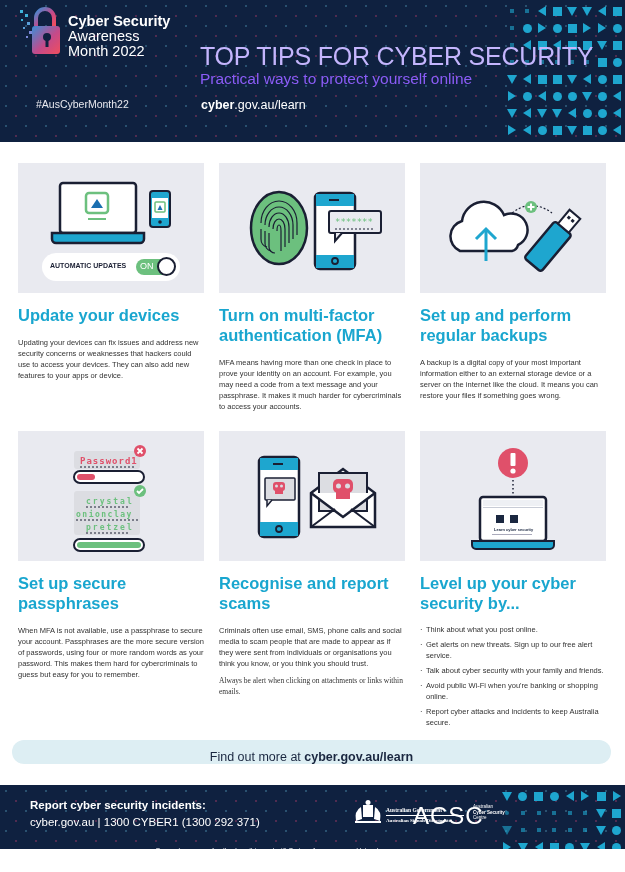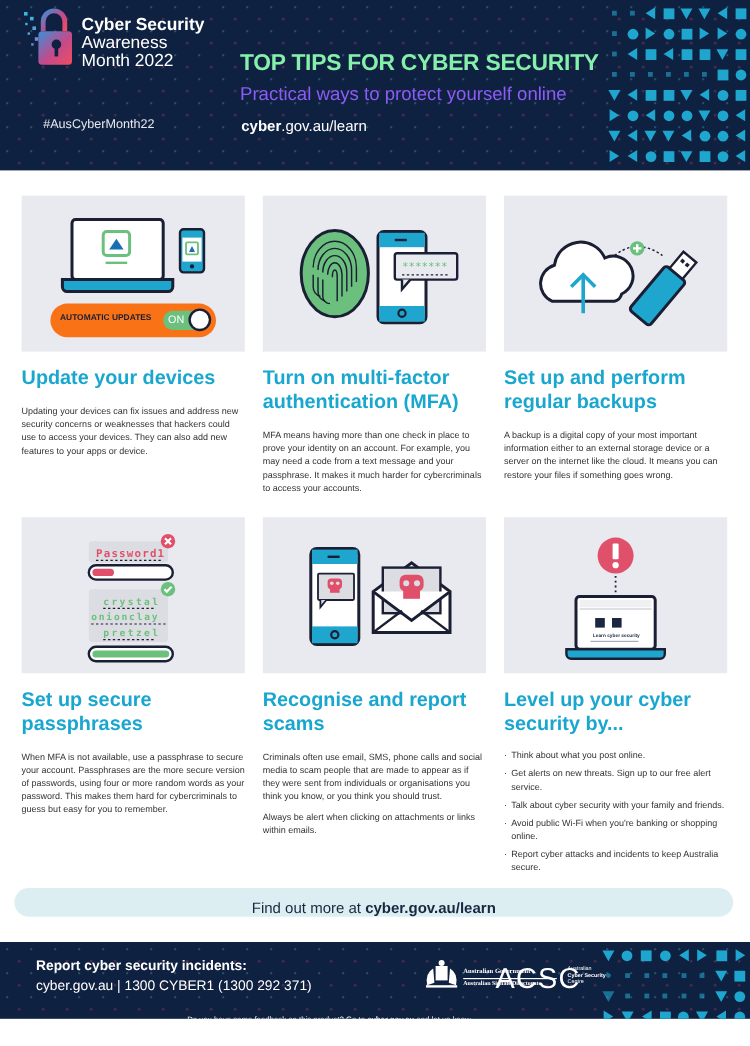--- a/index.html
+++ b/index.html
@@ -15,43 +15,43 @@
   .shapes i.c { border-radius: 50%; }
   .shapes i.t { width: 0; height: 0; background: none; border-left: 5px solid transparent; border-right: 5px solid transparent; border-top: 9px solid #1ea6cf; }
   .shapes i.l { width: 0; height: 0; background: none; border-top: 5px solid transparent; border-bottom: 5px solid transparent; border-right: 8px solid #1ea6cf; }
   .shapes i.r { width: 0; height: 0; background: none; border-top: 5px solid transparent; border-bottom: 5px solid transparent; border-left: 8px solid #1ea6cf; }
   .shapes i.s { width: 4px; height: 4px; opacity: .6; }
 
   .logo-lock { position: absolute; left: 18px; top: 6px; width: 44px; height: 52px; }
   .logo-text { position: absolute; left: 68px; top: 14px; color: #fff; font-size: 14.5px; line-height: 15px; }
   .logo-text b { display: block; font-weight: bold; }
   .hashtag { position: absolute; left: 36px; top: 98px; color: #e8e8ee; font-size: 10.5px; }
-  .main-title { position: absolute; left: 200px; top: 42px; color: #86efac; font-size: 19px; font-weight: bold; letter-spacing: -0.2px; }
+  .main-title { position: absolute; left: 200px; top: 42px; color: #c4b5fd; font-size: 25px; font-weight: normal; letter-spacing: -0.2px; }
   .subtitle { position: absolute; left: 200px; top: 70px; color: #8b5cf6; font-size: 15.5px; }
   .url { position: absolute; left: 201px; top: 98px; color: #ffffff; font-size: 12.5px; }
   .url b { font-weight: bold; }
 
   
   .card { position: absolute; width: 186px; }
   .card .img { width: 186px; height: 130px; background: #e9eaf0; position: relative; overflow: hidden; }
   .card h2 { color: #19a6cf; font-size: 16.5px; font-weight: bold; line-height: 20px; margin-top: 12px; }
   .card p { font-size: 7.5px; line-height: 11px; color: #333; margin-top: 12px; }
-  .card p + p { margin-top: 6px; }
+  .card p + p { margin-top: 6px; font-family: Liberation Serif, serif; }
   .card ul { list-style: none; margin-top: 11px; }
   .card li { font-size: 7.5px; line-height: 11px; color: #333; margin-bottom: 4px; padding-left: 6px; position: relative; }
   .card li::before { content: "·"; position: absolute; left: 0; }
   .c1 { left: 18px; top: 163px; }
   .c2 { left: 219px; top: 163px; }
   .c3 { left: 420px; top: 163px; }
   .c4 { left: 18px; top: 431px; }
   .c5 { left: 219px; top: 431px; }
   .c6 { left: 420px; top: 431px; }
 
   
-  .toggle { position: absolute; left: 24px; top: 90px; width: 138px; height: 28px; background: #f97316; border-radius: 14px; }
+  .toggle { position: absolute; left: 24px; top: 90px; width: 138px; height: 28px; background: #ffffff; border-radius: 14px; }
   .toggle .lbl { position: absolute; left: 8px; top: 9px; font-size: 7px; font-weight: bold; color: #1a1f33; }
   .toggle .sw { position: absolute; right: 6px; top: 6px; width: 38px; height: 16px; background: #6cc07e; border-radius: 8px; }
   .toggle .sw span { position: absolute; left: 4px; top: 2px; font-size: 9px; color: #fff; }
   .toggle .knob { position: absolute; right: -2px; top: -2px; width: 19px; height: 19px; border-radius: 50%; background: #fff; border: 2px solid #1a1f33; }
 
   
   .findout { position: absolute; left: 12px; top: 740px; width: 599px; height: 24px; background: #ddeef3; border-radius: 16px; text-align: center; line-height: 34px; font-size: 12.5px; color: #1a2740; }
   .findout b { font-weight: bold; }
 
   

